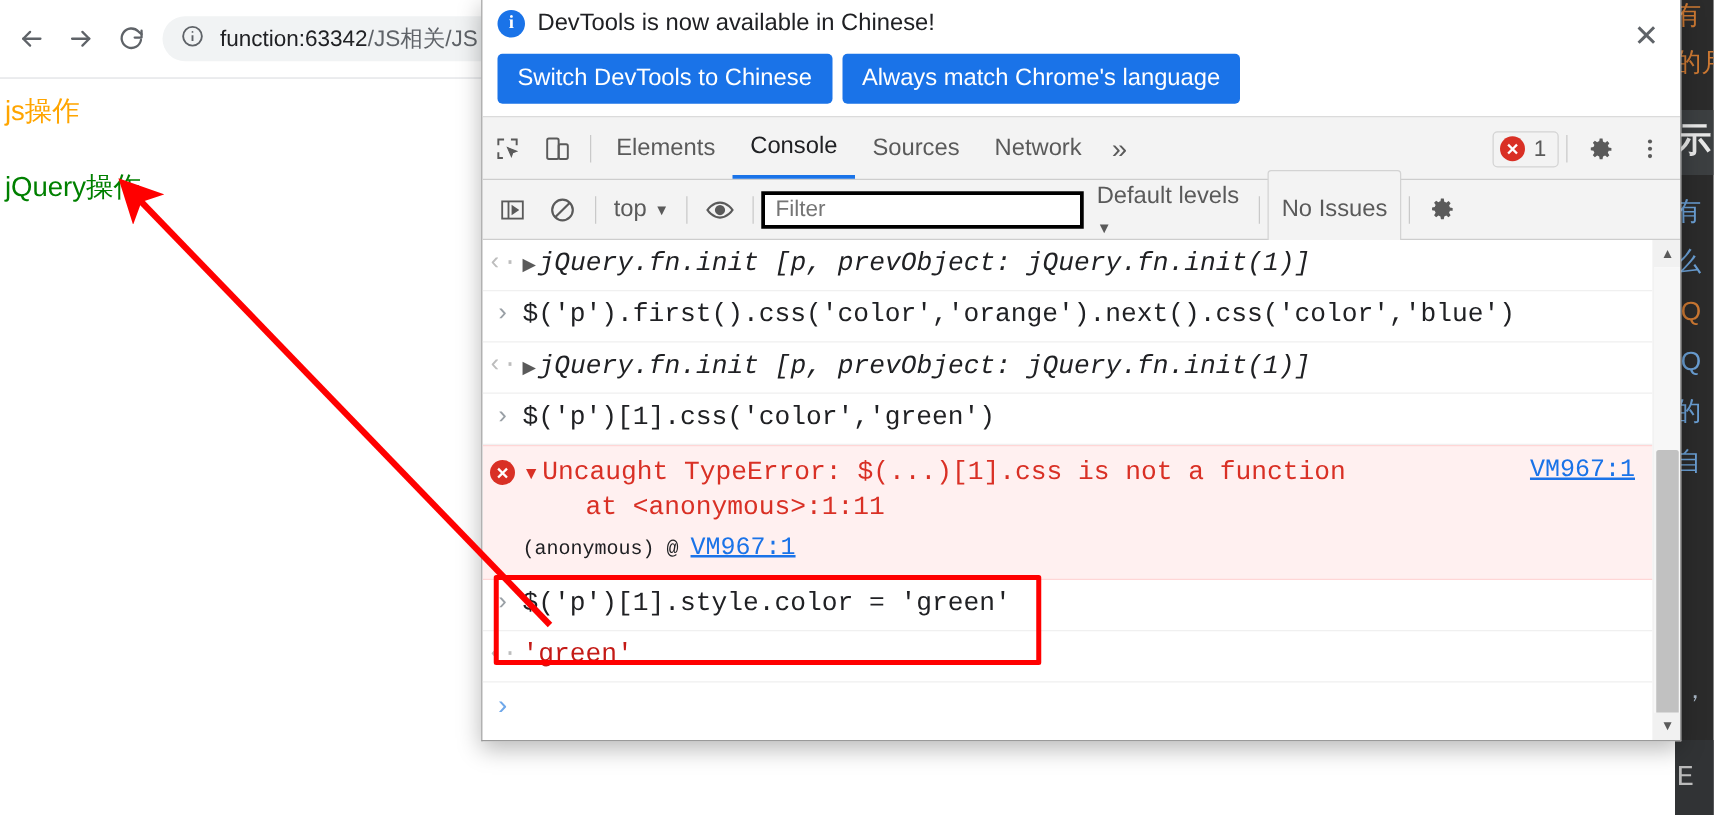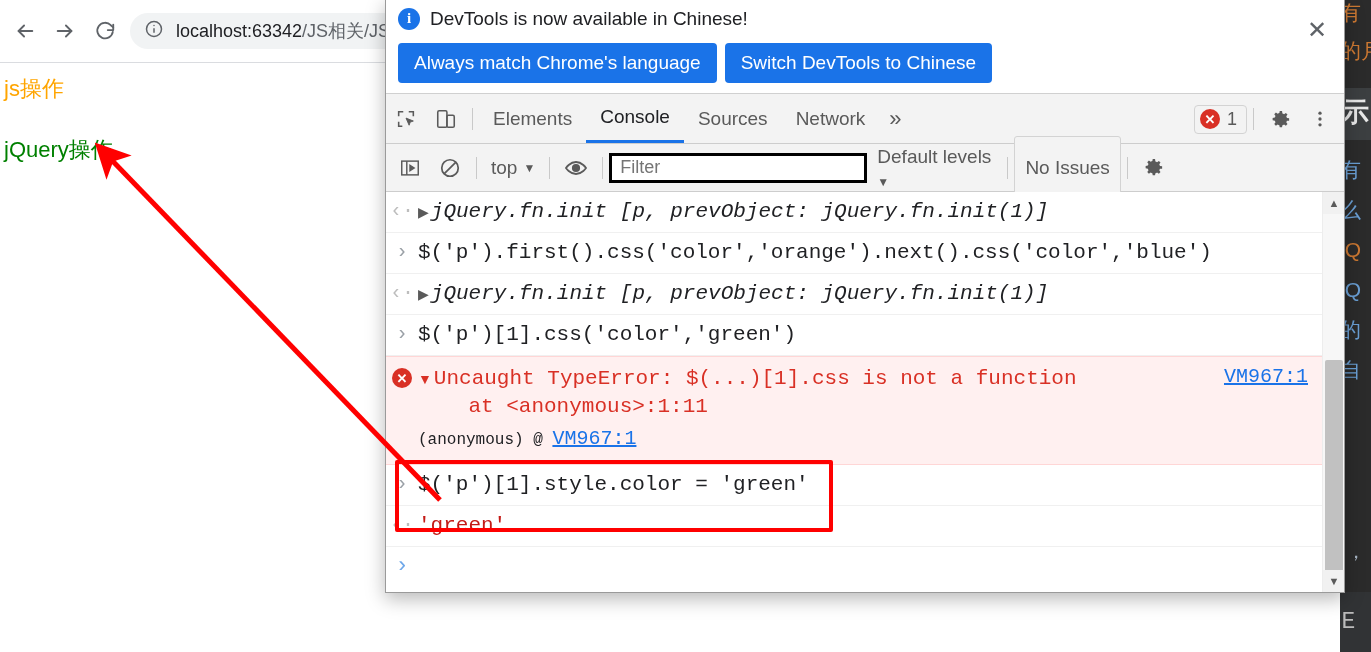--- a/index.html
+++ b/index.html
@@ -244,43 +244,43 @@
 
       <div class="omnibox">
         <span class="info-icon">
           <svg width="20" height="20" viewBox="0 0 24 24" fill="none" stroke="currentColor" stroke-width="1.8">
             <circle cx="12" cy="12" r="9"></circle>
               <line x1="12" y1="11" x2="12" y2="16.5"></line>
               <circle cx="12" cy="7.8" r="0.9" fill="currentColor" stroke="none"></circle>
           </svg>
         </span>
         <span class="url">
-          <span class="host">localhost:63342</span><span>/JS相关/JS</span>
+          <span class="host">function:63342</span><span>/JS相关/JS</span>
         </span>
       </div>
     </div>
     <div class="chrome-divider"></div>
 
     <div class="page">
       <div class="para p-js">js操作</div>
       <div class="para p-jq">jQuery操作</div>
     </div>
 
   </div>
 
   <div class="devtools">
 
     <div class="dt-banner">
       <div class="dt-banner-msg">
         <span class="info-circle">i</span>
         <span class="dt-banner-text">DevTools is now available in Chinese!</span>
       </div>
       <div class="dt-banner-actions">
+        <button class="btn-primary">Switch DevTools to Chinese</button>
         <button class="btn-primary">Always match Chrome's language</button>
-        <button class="btn-primary">Switch DevTools to Chinese</button>
       </div>
       <div class="banner-close">✕</div>
     </div>
 
     <div class="dt-tabbar">
       <div class="dt-icon-btn">
         <svg width="22" height="22" viewBox="0 0 24 24" fill="none" stroke="currentColor" stroke-width="1.7">
           <path d="M4 9V4h5M20 9V4h-5M4 15v5h4"></path>
           <path d="M12 11l8 3.2-3.4 1.2-1.2 3.4z" fill="currentColor" stroke="currentColor" stroke-width="1"></path>
         </svg>

